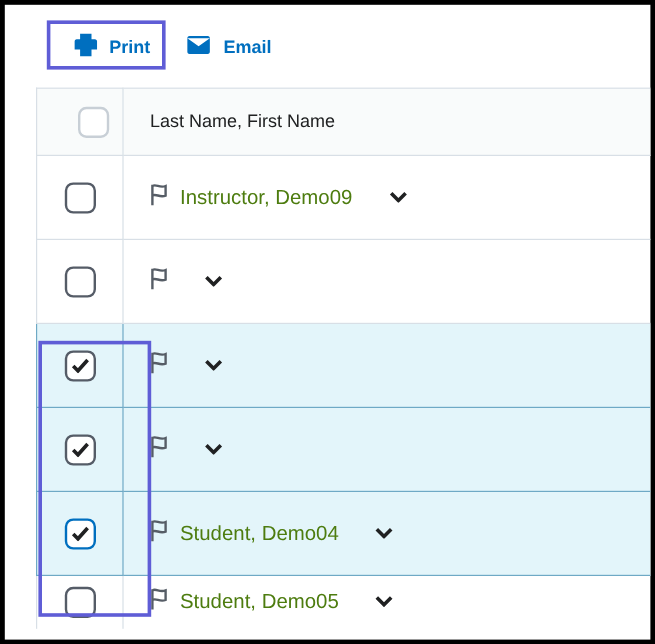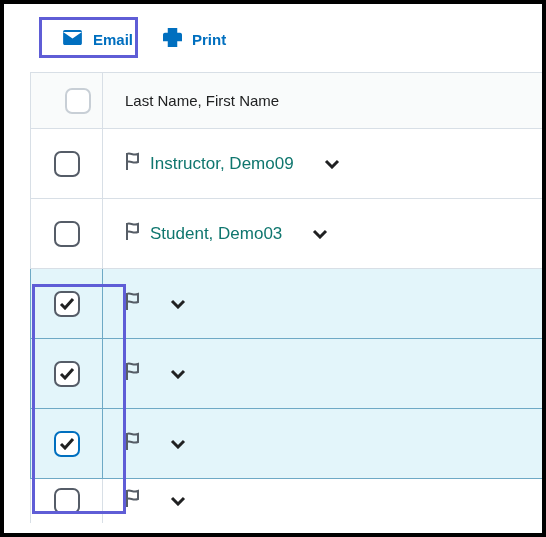--- a/index.html
+++ b/index.html
@@ -42,51 +42,51 @@
       display: flex; align-items: center; justify-content: center;
       cursor: pointer; background:#fff;
     }
     .cb.header { border-color:#c8cfd6; }
     .cb svg { display:none; stroke:#202122; stroke-width:3; fill:none; }
     .cb.checked svg { display:block; }
     .cb.blue { border-color:#006fbf; }
     .name-cell { padding-left:22px; }
     .name-row { display:flex; align-items:center; gap:10px; }
     .flag svg { stroke:#565d66; fill:none; stroke-width:2; }
-    .name-link { color:#0f766e; font-size:17px; font-weight:400; cursor:pointer; }
+    .name-link { color:#4d7c0f; font-size:17px; font-weight:400; cursor:pointer; }
     .chev { margin-left:20px; cursor:pointer; }
     .chev svg { stroke:#202122; stroke-width:3; fill:none; }
     tr.selected td { background:#e3f5fa; border-color:#6ea9c5; }
     tr.partial { height: 44px; }
     tr.partial td { border-bottom:none; }
   </style>
 </head>
 <body>
 
 <div class="frame">
 
   <div class="highlight-email"></div>
   <div class="highlight-checks"></div>
 
   <div class="toolbar">
     <div class="tool-btn">
       <span>
+        <svg width="19" height="19" viewBox="0 0 20 20">
+            <path d="M5 0 L15 0 L15 5 L5 5 Z M2 5 L18 5 C19 5 20 6 20 7 L20 14 L15 14 L15 20 L5 20 L5 14 L0 14 L0 7 C0 6 1 5 2 5 Z M5 12 L15 12 L15 20 L5 20 Z"></path>
+          </svg>
+      </span>
+      <span>Print</span>
+    </div>
+    <div class="tool-btn">
+      <span>
         <svg width="21" height="15" viewBox="0 0 22 16">
             <path d="M1 2 C1 1 1.5 0 3 0 L19 0 C20.5 0 21 1 21 2 L21 14 C21 15 20.5 16 19 16 L3 16 C1.5 16 1 15 1 14 Z M1 2 L11 9 L21 2"></path>
           </svg>
       </span>
       <span>Email</span>
-    </div>
-    <div class="tool-btn">
-      <span>
-        <svg width="19" height="19" viewBox="0 0 20 20">
-            <path d="M5 0 L15 0 L15 5 L5 5 Z M2 5 L18 5 C19 5 20 6 20 7 L20 14 L15 14 L15 20 L5 20 L5 14 L0 14 L0 7 C0 6 1 5 2 5 Z M5 12 L15 12 L15 20 L5 20 Z"></path>
-          </svg>
-      </span>
-      <span>Print</span>
     </div>
   </div>
 
   <table class="grid">
     <thead>
       <tr>
         <th class="col-check">
           <div class="cb-wrap">
             <div class="cb header">
               
@@ -119,21 +119,20 @@
           <td class="col-check">
             <div class="cb-wrap">
               <div class="cb"></div>
             </div>
           </td>
           <td class="name-cell">
             <div class="name-row">
               <span class="flag"><svg width="15" height="19" viewBox="0 0 15 19">
                   <path d="M2 1 L2 18 M2 2 C5 0 8 4 13 2 L13 10 C8 12 5 8 2 10"></path>
                 </svg></span>
-              <span class="name-link">Student, Demo03</span>
               <span class="chev"><svg width="16" height="10" viewBox="0 0 16 10">
                   <path d="M2 2 L8 8 L14 2"></path>
                 </svg></span>
             </div>
           </td>
         </tr>
         <tr class="selected">
           <td class="col-check">
             <div class="cb-wrap">
               <div class="cb checked">
@@ -183,37 +182,39 @@
                   <path d="M2 7 L6 11 L14 2"></path>
                 </svg>
               </div>
             </div>
           </td>
           <td class="name-cell">
             <div class="name-row">
               <span class="flag"><svg width="15" height="19" viewBox="0 0 15 19">
                   <path d="M2 1 L2 18 M2 2 C5 0 8 4 13 2 L13 10 C8 12 5 8 2 10"></path>
                 </svg></span>
+              <span class="name-link">Student, Demo04</span>
               <span class="chev"><svg width="16" height="10" viewBox="0 0 16 10">
                   <path d="M2 2 L8 8 L14 2"></path>
                 </svg></span>
             </div>
           </td>
         </tr>
         <tr class="partial">
           <td class="col-check">
             <div class="cb-wrap">
               <div class="cb"></div>
             </div>
           </td>
           <td class="name-cell">
             <div class="name-row">
               <span class="flag"><svg width="15" height="19" viewBox="0 0 15 19">
                   <path d="M2 1 L2 18 M2 2 C5 0 8 4 13 2 L13 10 C8 12 5 8 2 10"></path>
                 </svg></span>
+              <span class="name-link">Student, Demo05</span>
               <span class="chev"><svg width="16" height="10" viewBox="0 0 16 10">
                   <path d="M2 2 L8 8 L14 2"></path>
                 </svg></span>
             </div>
           </td>
         </tr>
       </tbody>
   </table>
 
 </div>

